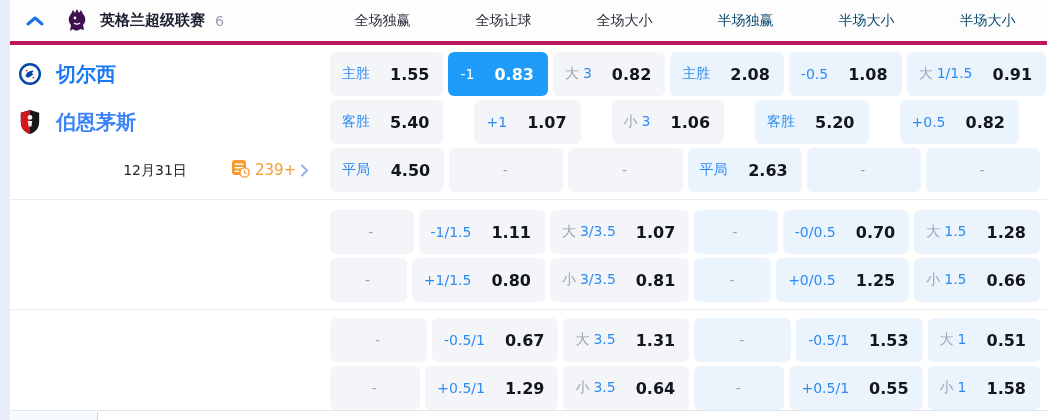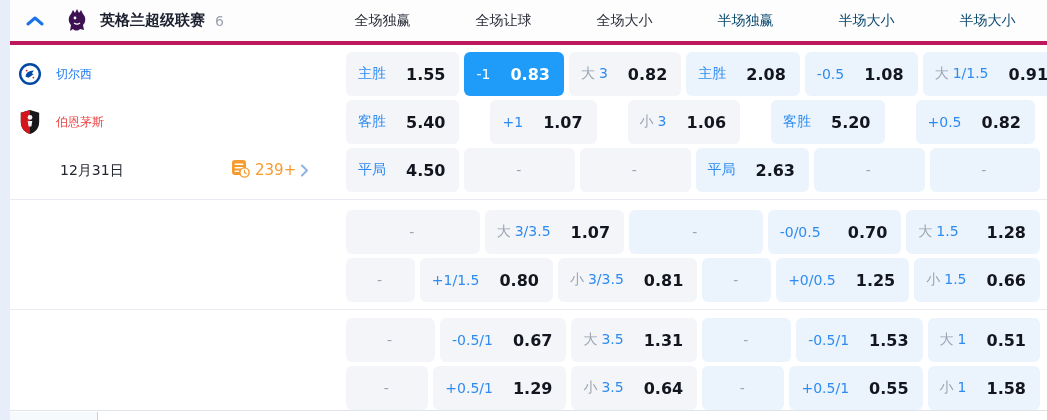--- a/index.html
+++ b/index.html
@@ -14,31 +14,31 @@
   .league-title{margin-left:10px;font-size:15px;font-weight:bold;color:#1c1f2e;}
   .league-count{margin-left:10px;font-size:14px;color:#9ba3b0;}
   .hcols{position:absolute;left:320px;right:7px;top:0;height:41px;display:flex;gap:16px;}
   .hcol{flex:1;display:flex;align-items:center;justify-content:center;font-size:14px;}
   .hcol.full{color:#2c2f3a;}
   .hcol.half{color:#0c4a6e;}
 
   
   .team-row{position:absolute;left:18px;height:44px;display:flex;align-items:center;}
   .team-crest{width:24px;height:26px;display:flex;align-items:center;justify-content:center;}
-  .team-name{margin-left:14px;font-size:12px;font-weight:normal;}
+  .team-name{margin-left:14px;font-size:20px;font-weight:bold;}
   .team-name.home{color:#1d79f3;}
-  .team-name.away{color:#ef4444;}
-  .datetime{position:absolute;left:60px;top:148px;width:190px;height:44px;display:flex;flex-direction:column;justify-content:center;font-size:14px;color:#23262f;line-height:19px;}
+  .team-name.away{color:#3b82f6;}
+  .datetime{position:absolute;left:60px;top:148px;width:190px;height:44px;display:flex;flex-direction:column;align-items:center;justify-content:center;font-size:14px;color:#23262f;line-height:19px;}
   .stats-link{position:absolute;left:231px;top:148px;height:44px;display:flex;align-items:center;cursor:pointer;}
   .stats-count{margin-left:5px;font-size:15px;color:#f79b2e;}
   .stats-chevron{margin-left:4px;display:flex;align-items:center;}
 
   
   .odds-area{position:absolute;left:330px;right:7px;top:0;bottom:0;}
-  .odds-row{position:absolute;left:16px;right:0;height:44px;display:flex;gap:5px;}
+  .odds-row{position:absolute;left:0;right:0;height:44px;display:flex;gap:5px;}
   .cell{flex:1;height:44px;border-radius:6px;display:flex;align-items:center;justify-content:space-between;padding:0 14px 0 12px;box-sizing:border-box;cursor:pointer;}
   .cell.full{background:#f3f5f9;}
   .cell.half{background:#ebf4fd;}
   .cell.hl{background:#1f9cf9;}
   .cell .lbl{font-size:14px;color:#2e8bf0;white-space:nowrap;}
   .cell .lbl .ou{color:#9aa4b2;margin-right:4px;}
   .cell .val{font-size:16px;font-weight:bold;color:#14161f;margin-left:20px;}
   .cell.hl .lbl,.cell.hl .lbl .ou,.cell.hl .val{color:#fff;}
   .cell.dash{justify-content:center;cursor:default;}
   .cell.dash .dashmark{color:#9aa4b2;font-size:14px;}
@@ -199,20 +199,24 @@
         </div>
         <div class="cell half dash">
           <span class="dashmark">-</span>
         </div>
       </div>
       <div class="odds-row" style="top: 210px;">
         <div class="cell full dash">
           <span class="dashmark">-</span>
         </div>
         <div class="cell full">
+          <span class="lbl">-1/1.5</span>
+          <span class="val">1.11</span>
+        </div>
+        <div class="cell full">
           <span class="lbl"><span class="ou">大</span>3/3.5</span>
           <span class="val">1.07</span>
         </div>
         <div class="cell half dash">
           <span class="dashmark">-</span>
         </div>
         <div class="cell half">
           <span class="lbl">-0/0.5</span>
           <span class="val">0.70</span>
         </div>

